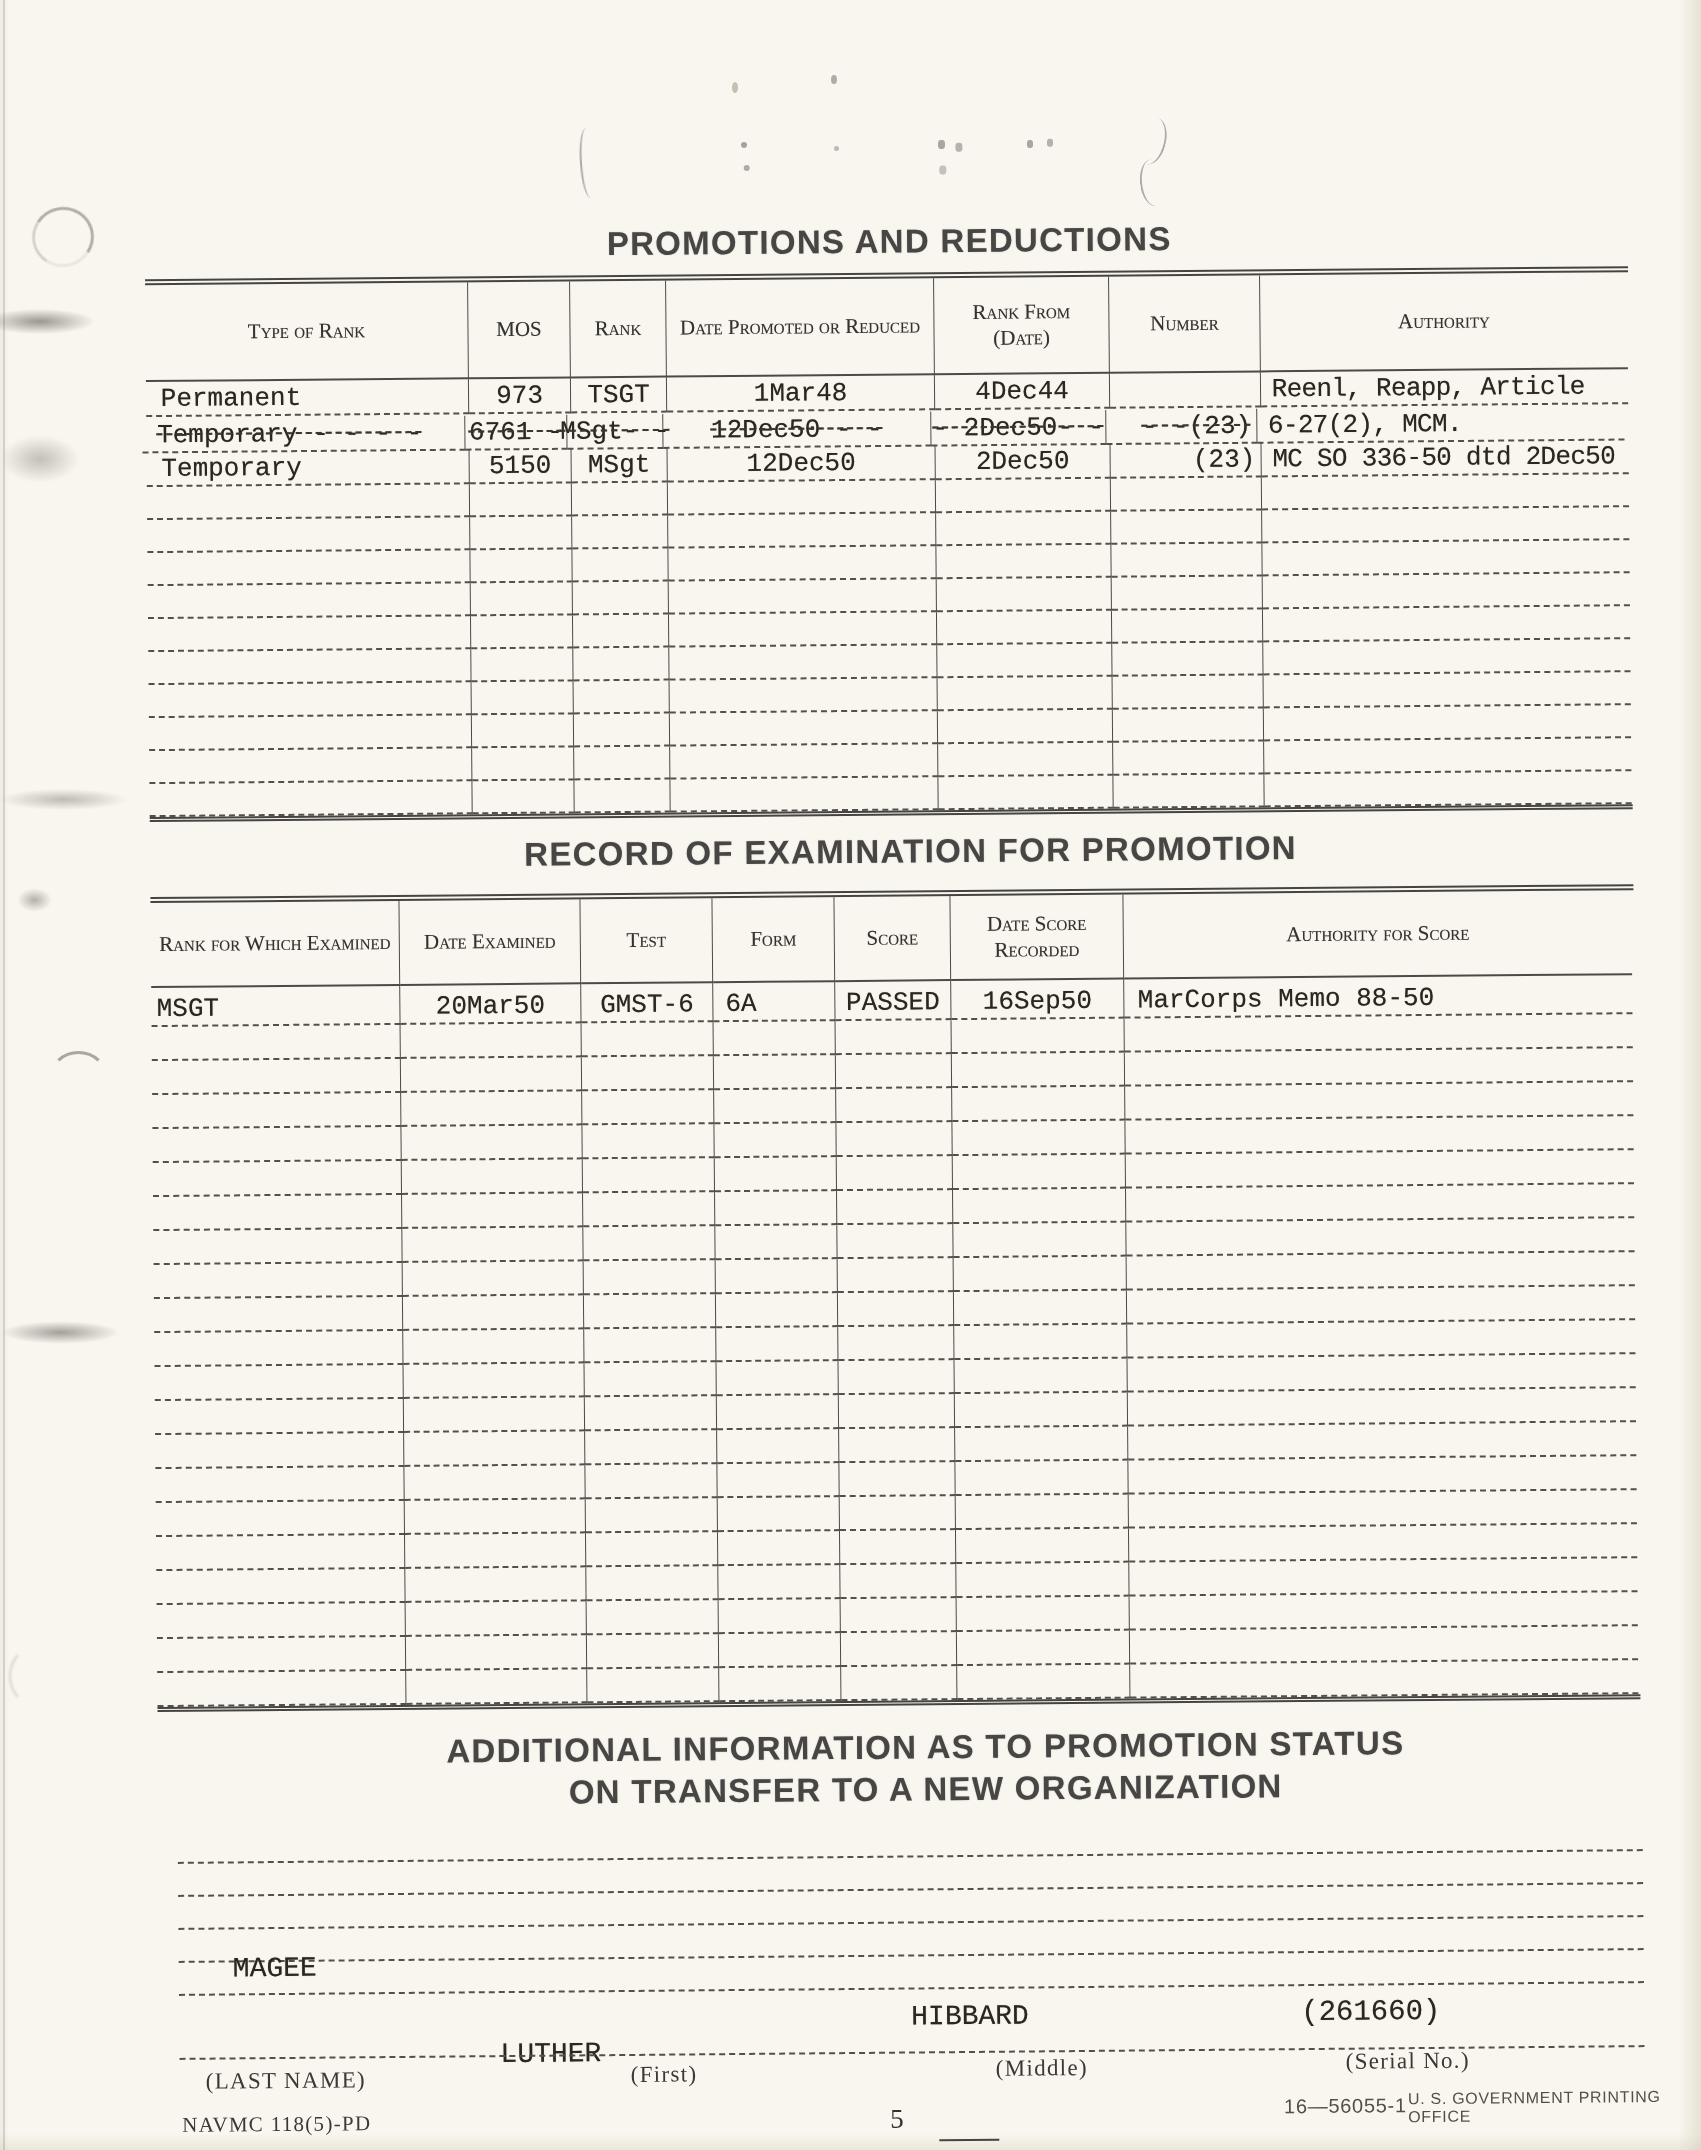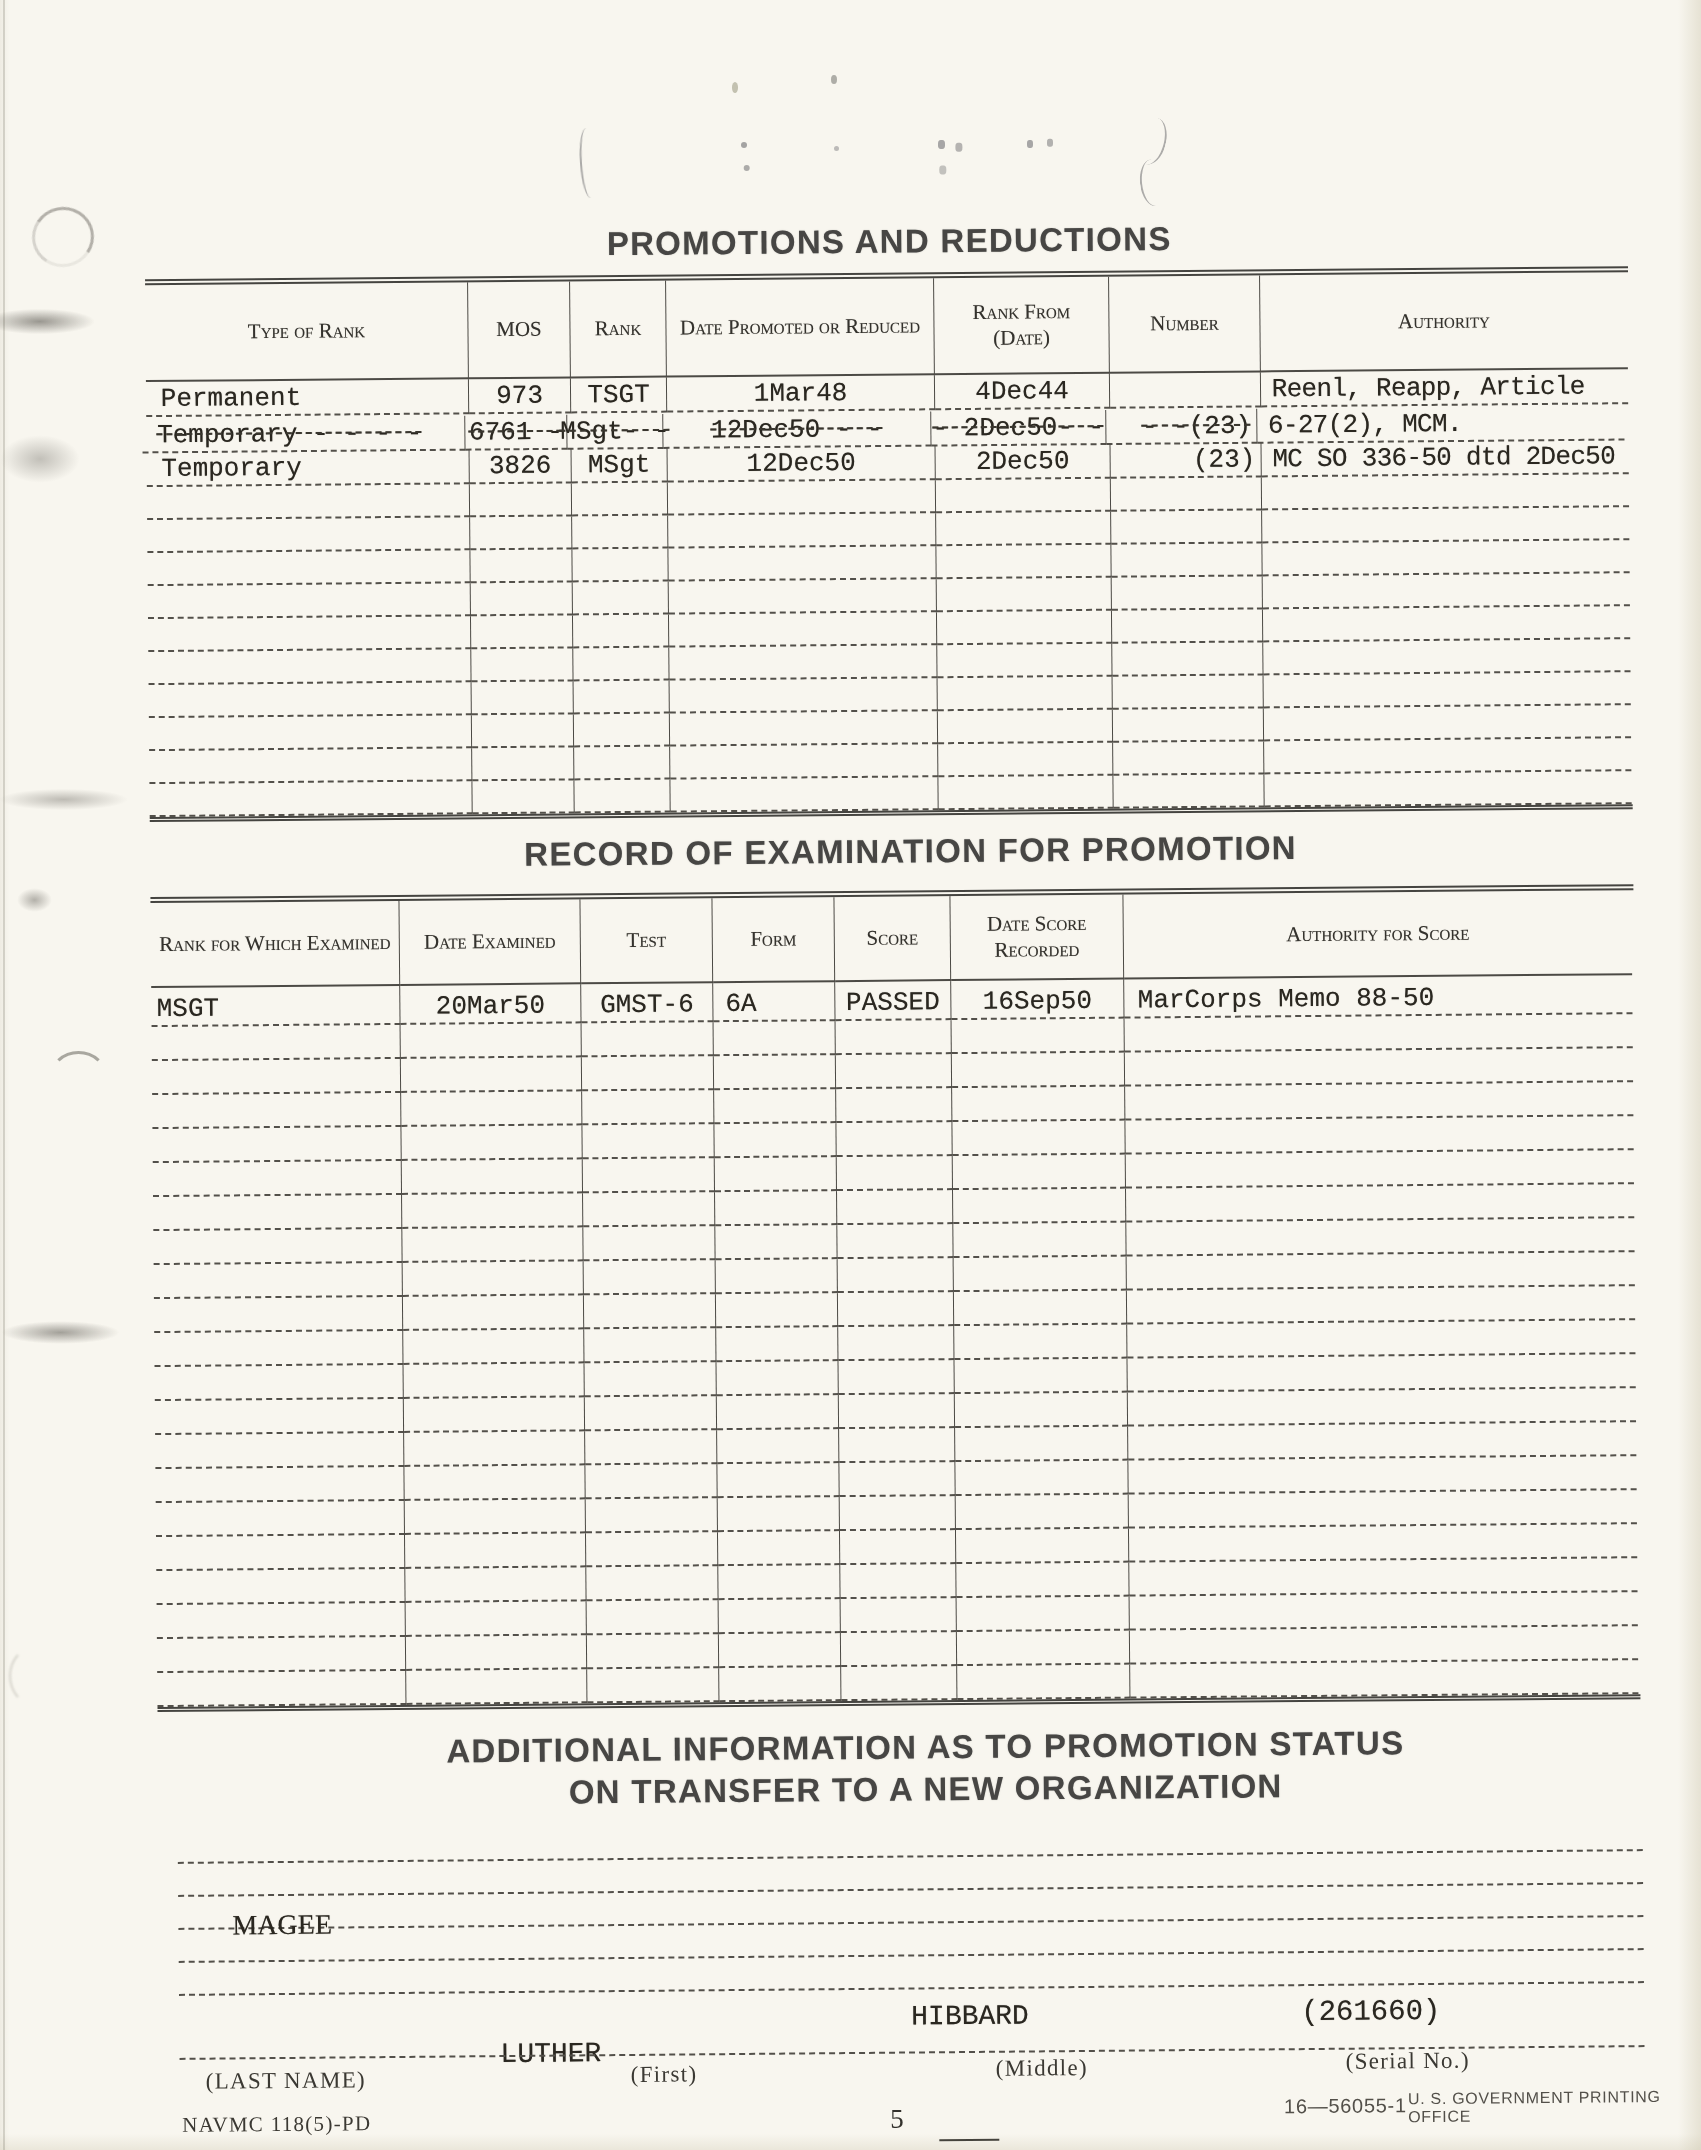--- a/index.html
+++ b/index.html
@@ -189,21 +189,21 @@
           <div class="cell struck">Temporary - - - -</div>
           <div class="cell struck">6761 -</div>
           <div class="cell struck">MSgt- -</div>
           <div class="cell struck">12Dec50 - -</div>
           <div class="cell struck">- 2Dec50- -</div>
           <div class="cell struck">- -(23)</div>
           <div class="cell">6-27(2), MCM.</div>
         </div>
         <div class="trow tdata">
           <div class="cell">Temporary</div>
-          <div class="cell">3826</div>
+          <div class="cell">5150</div>
           <div class="cell">MSgt</div>
           <div class="cell">12Dec50</div>
           <div class="cell">2Dec50</div>
           <div class="cell">(23)</div>
           <div class="cell">MC SO 336-50 dtd 2Dec50</div>
         </div>
         <div class="trow tempty">
           <div class="cell"></div>
           <div class="cell"></div>
           <div class="cell"></div>
@@ -504,21 +504,21 @@
     </div>
 
     <div class="add-lines">
         <div class="blank-line"></div>
         <div class="blank-line"></div>
         <div class="blank-line"></div>
         <div class="blank-line"></div>
         <div class="blank-line"></div>
       </div>
 
-    <div class="typed" style="left:225px; top:1904px;font-family:Liberation Serif, serif;">MAGEE</div>
+    <div class="typed" style="left:225px; top:1948px;">MAGEE</div>
     <div class="typed" style="left:492px; top:2004px;margin-top:32px;">LUTHER</div>
     <div class="typed" style="left:903px; top:2002px;">HIBBARD</div>
     <div class="typed" style="left:1293px; top:2000px; font-size:29px;">(261660)</div>
     <div class="name-underline"></div>
     <div class="sig-label" style="left:197px;  top:2063px;">(LAST NAME)</div>
     <div class="sig-label" style="left:622px;  top:2060px;">(First)</div>
     <div class="sig-label" style="left:987px; top:2057px;">(Middle)</div>
     <div class="sig-label" style="left:1337px; top:2053px;">(Serial No.)</div>
 
     <div class="form-no">NAVMC 118(5)-PD</div>

